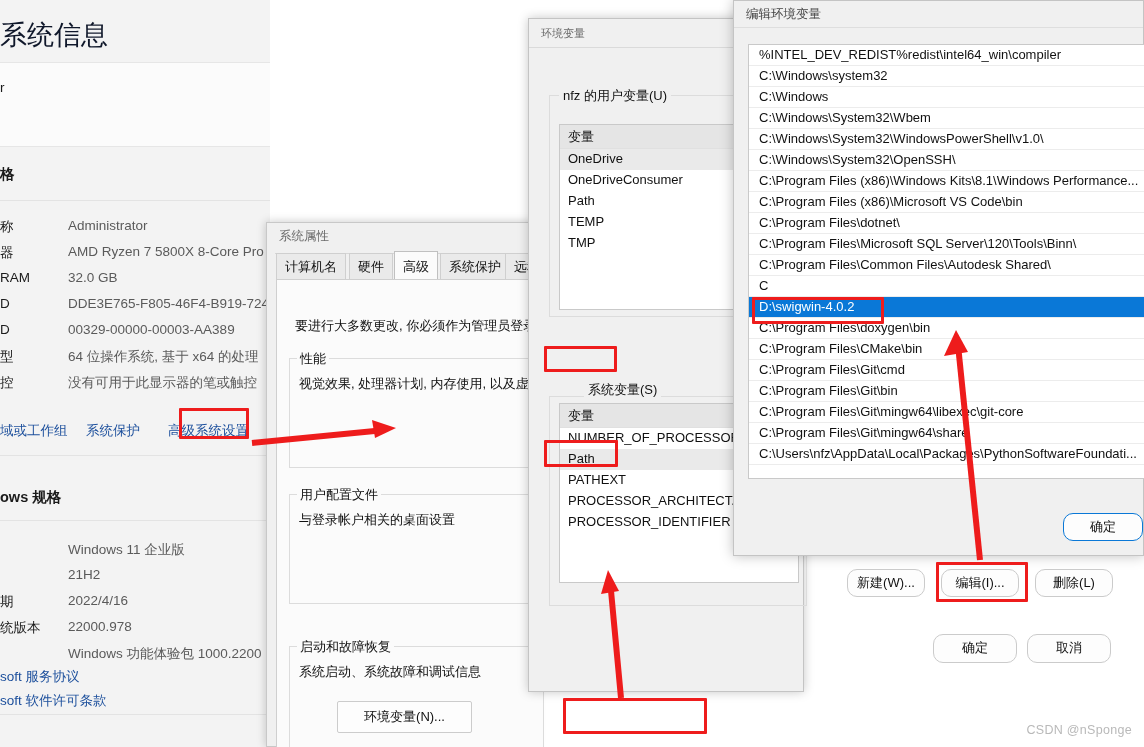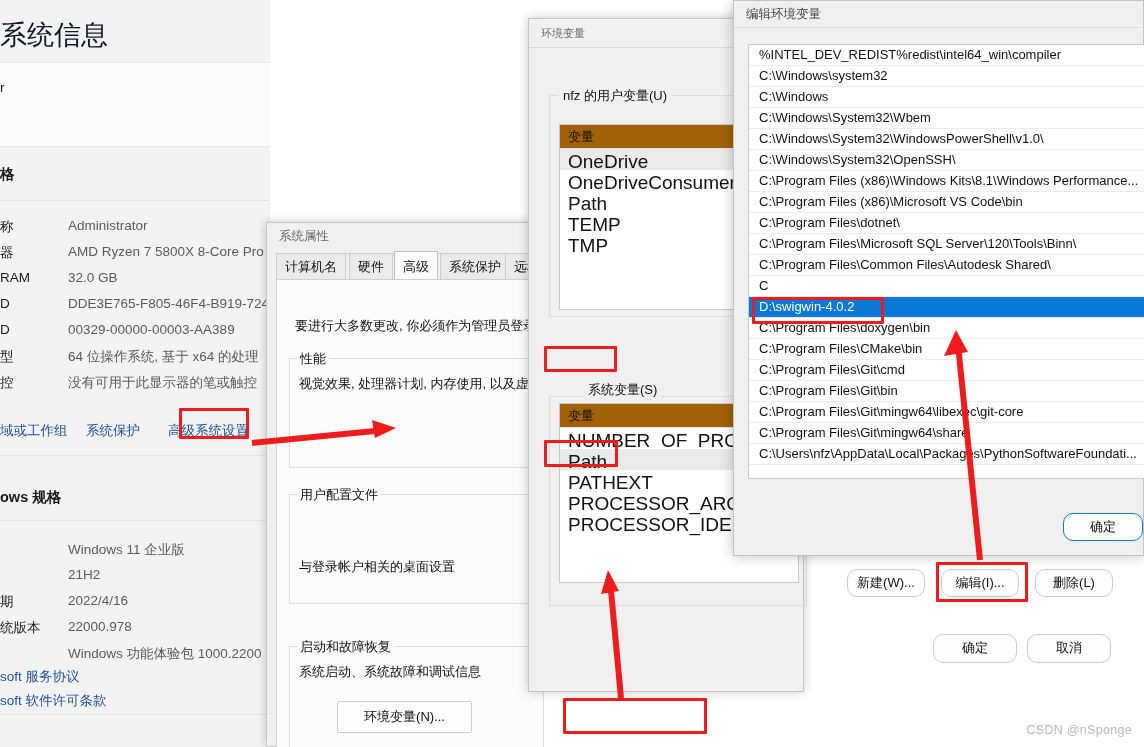--- a/index.html
+++ b/index.html
@@ -77,27 +77,27 @@
     box-shadow:0 0 10px rgba(0,0,0,.22);
   }
   #envvars .ev-title{ position:absolute; left:12px; top:7px; font-size:11px; color:#6a6a6a; }
   #envvars .ev-body{ position:absolute; left:0; top:28px; right:0; bottom:0;
       background:#f0f0f0; border-top:1px solid #dadada; }
   .ev-group{ position:absolute; border:1px solid #dcdcdc; }
   .ev-glabel{ position:absolute; font-size:13px; color:#111; background:#f0f0f0; padding:0 4px; white-space:nowrap;}
   .ev-list{
     position:absolute; background:#ffffff; border:1px solid #c9c9c9; overflow:hidden;
   }
-  .ev-hdr{ height:24px; background:#a16207; border-bottom:1px solid #e0e0e0; position:relative;}
+  .ev-hdr{ height:24px; background:#e5e5e5; border-bottom:1px solid #e0e0e0; position:relative;}
   .ev-hdr span{ position:absolute; top:3px; font-size:13px; color:#111; }
   .ev-hdr .c1{ left:8px; } .ev-hdr .c2{ left:178px; }
   .ev-hdr .sep{ position:absolute; left:173px; top:0; width:1px; height:24px; background:#e4e4e4;}
   .ev-row{ position:relative; height:21px; }
   .ev-row.sel{ background:#eaeaea; }
-  .ev-row .n{ position:absolute; left:8px; top:2px; font-size:19px; color:#111; white-space:nowrap;}
+  .ev-row .n{ position:absolute; left:8px; top:2px; font-size:13px; color:#111; white-space:nowrap;}
   .ev-row .v{ position:absolute; left:178px; top:2px; font-size:13px; color:#111; white-space:nowrap;}
 
   
   #editenv{
     position:absolute; left:733px; top:0px; width:411px; height:556px;
     background:#f0f0f0; border:1px solid #c4c4c4;
     box-shadow:0 0 12px rgba(0,0,0,.25);
   }
   #editenv .ee-title{ position:absolute; left:12px; top:5px; font-size:12.5px; color:#444; }
   #editenv .ee-body{ position:absolute; left:0; top:26px; right:0; bottom:0;
@@ -217,21 +217,21 @@
 
   <div class="sp-panel">
     <div class="sp-note">要进行大多数更改, 你必须作为管理员登录。</div>
 
     <div class="sp-group" style="top:78px;width:255px;height:110px;"></div>
     <div class="sp-glabel" style="left:20px;top:70px;">性能</div>
     <div class="sp-gtext" style="left:22px;top:95px;">视觉效果, 处理器计划, 内存使用, 以及虚</div>
 
     <div class="sp-group" style="top:214px;width:255px;height:110px;"></div>
     <div class="sp-glabel" style="left:20px;top:206px;">用户配置文件</div>
-    <div class="sp-gtext" style="left:22px;top:231px;margin-top:47px;">与登录帐户相关的桌面设置</div>
+    <div class="sp-gtext" style="left:22px;top:231px;">与登录帐户相关的桌面设置</div>
 
     <div class="sp-group" style="top:366px;width:255px;height:110px;"></div>
     <div class="sp-glabel" style="left:20px;top:358px;">启动和故障恢复</div>
     <div class="sp-gtext" style="left:22px;top:383px;">系统启动、系统故障和调试信息</div>
   </div>
 
   <div class="sp-btn" style="left:70px;top:478px;width:135px;height:32px;line-height:30px;">环境变量(N)...</div>
 </div>
 
 <div id="envvars">

